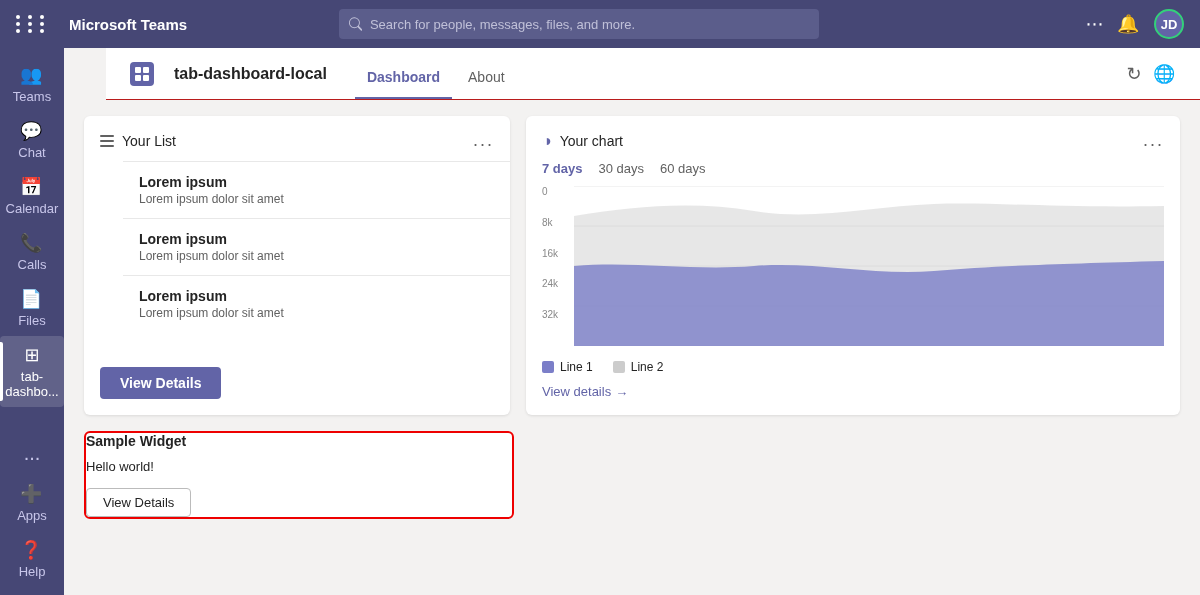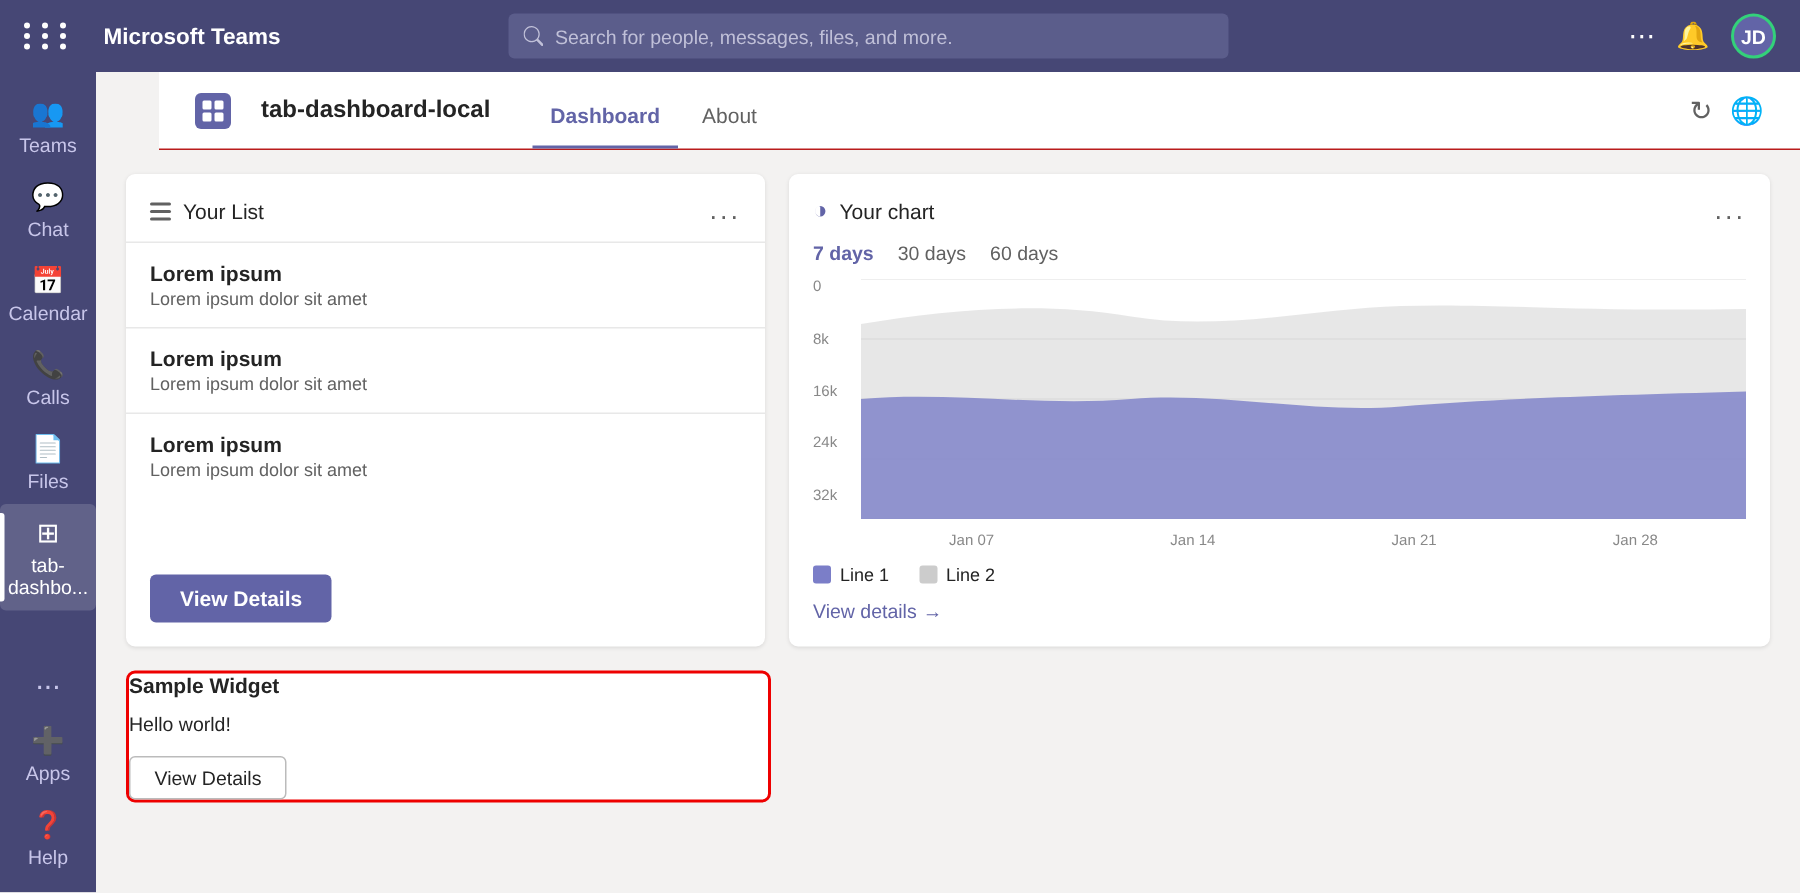--- a/index.html
+++ b/index.html
@@ -238,21 +238,21 @@
       flex-direction: column;
       gap: 3px;
     }
     .list-hamburger span {
       display: block;
       width: 14px; height: 2px;
       background: #616161;
       border-radius: 1px;
     }
     .list-more { color: #616161; font-size: 18px; cursor: pointer; letter-spacing: 2px; }
-    .list-items { flex: 1; }
+    .list-items { flex: 1; padding-left: 39px; }
     .list-item {
       padding: 12px 16px;
       border-top: 1px solid #e8e8e8;
       cursor: pointer;
     }
     .list-item-title { font-size: 14px; font-weight: 600; color: #242424; }
     .list-item-sub { font-size: 12px; color: #616161; margin-top: 2px; }
     .list-card-footer {
       padding: 16px;
     }
@@ -537,26 +537,20 @@
                 <line x1="0" y1="40" x2="590" y2="40" stroke="#e8e8e8" stroke-width="1"></line>
                 <line x1="0" y1="80" x2="590" y2="80" stroke="#e8e8e8" stroke-width="1"></line>
                 <line x1="0" y1="120" x2="590" y2="120" stroke="#e8e8e8" stroke-width="1"></line>
                 <line x1="0" y1="160" x2="590" y2="160" stroke="#e8e8e8" stroke-width="1"></line>
 
                 <path d="M0,30 C60,20 120,15 180,25 C240,35 300,20 360,18 C420,16 480,22 590,20 L590,160 L0,160 Z" fill="#d0d0d0" opacity="0.5"></path>
 
                 <path d="M0,80 C60,75 120,85 180,80 C240,75 300,90 360,85 C420,80 480,78 590,75 L590,160 L0,160 Z" fill="#7b7ec8" opacity="0.8"></path>
               </svg>
             </div>
-            <div class="chart-x-labels">
-              <span>Jan 07</span>
-              <span>Jan 14</span>
-              <span>Jan 21</span>
-              <span>Jan 28</span>
-            </div>
           </div>
           <div class="chart-legend">
             <div class="legend-item">
               <div class="legend-dot" style="background:#7b7ec8;"></div>
               <span>Line 1</span>
             </div>
             <div class="legend-item">
               <div class="legend-dot" style="background:#cccccc;"></div>
               <span>Line 2</span>
             </div>

